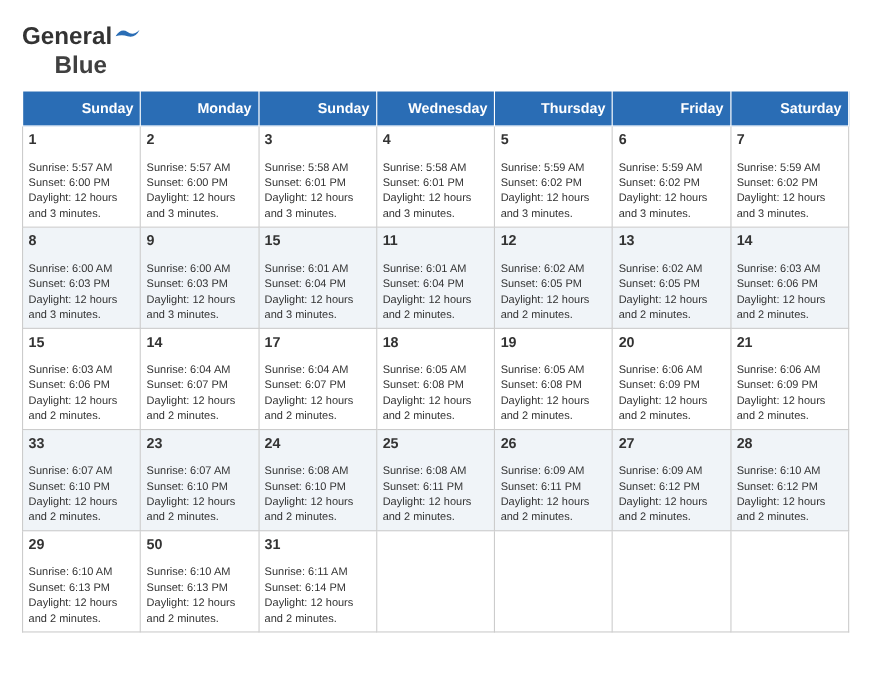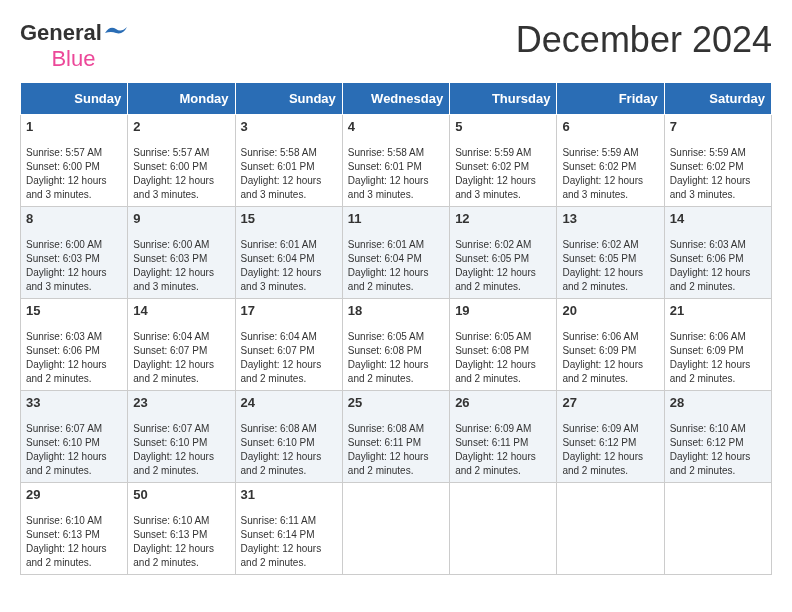--- a/index.html
+++ b/index.html
@@ -90,25 +90,24 @@
 
 <div class="header-section">
   <div class="logo">
     <div class="logo-line">
       <span style="font-size:22px;font-weight:bold;color:#333;">General</span>
       <svg width="22" height="16" viewBox="0 0 22 16">
         <path d="M0 8 Q5 0 11 4 Q16 8 22 2 Q18 10 11 8 Q6 6 0 8Z" fill="#2a6db5"></path>
       </svg>
     </div>
     <div>
-      <span style="font-size:22px;font-weight:normal;color:#ec4899;">Blue</span>
+      <span style="font-size:22px;font-weight:bold;color:#404040;">Blue</span>
     </div>
   </div>
   <div class="title-section">
-    <div class="month-title">December 2024</div>
   </div>
 </div>
 
 <table class="calendar-table">
   <thead>
     <tr>
     <th>Sunday</th>
         <th>Monday</th>
         <th>Sunday</th>
         <th>Wednesday</th>

